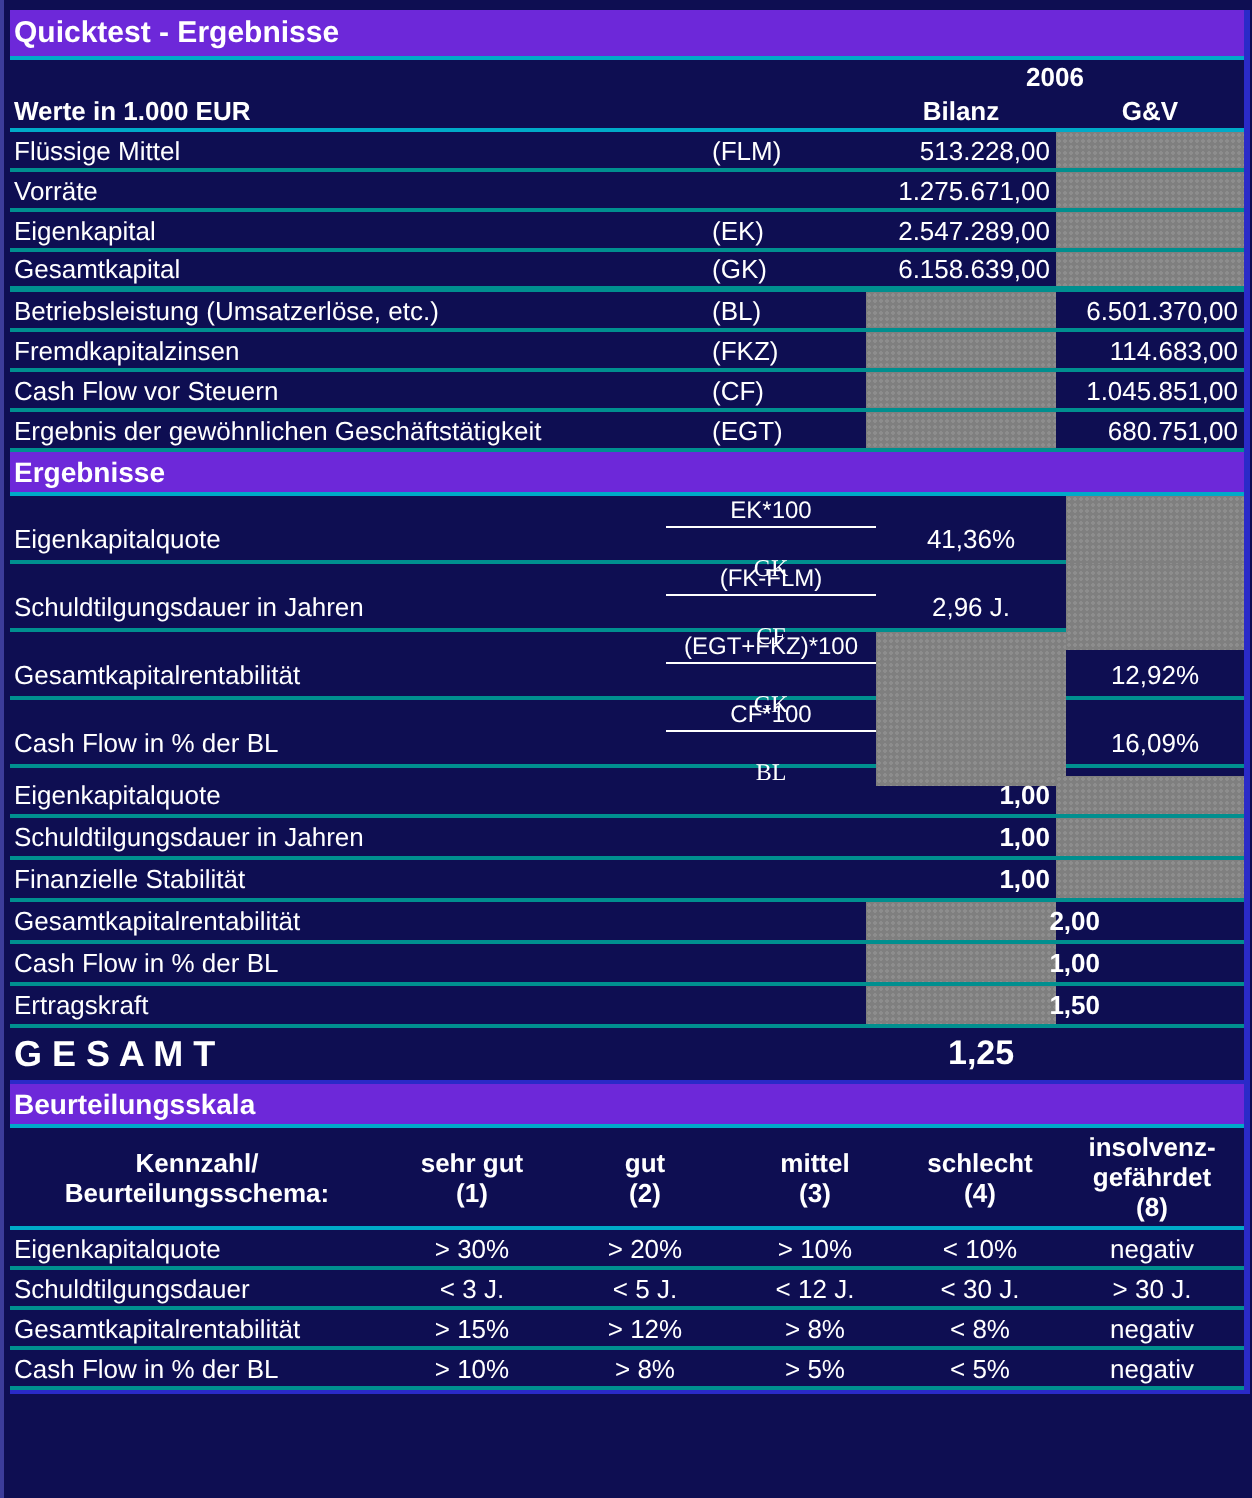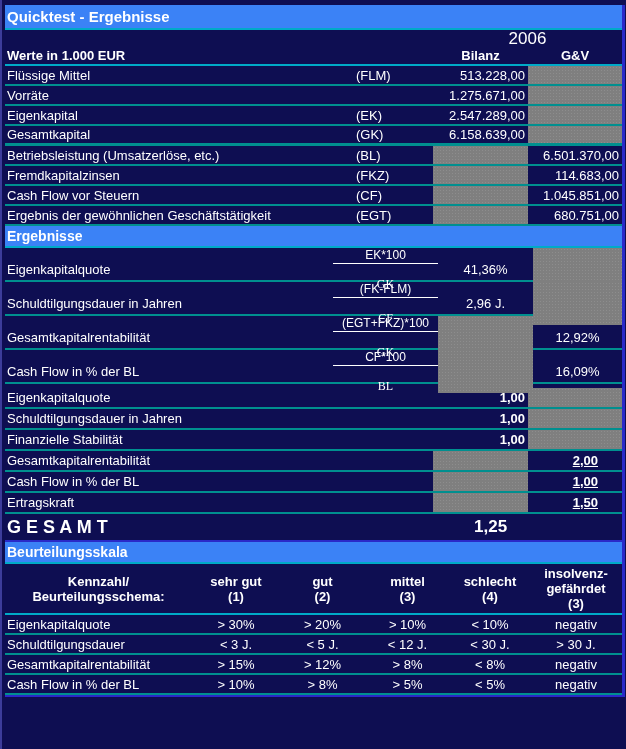--- a/index.html
+++ b/index.html
@@ -1,27 +1,27 @@
 <!DOCTYPE html>
 <html><head>
 <meta charset="utf-8">
 <style>
   html,body{margin:0;padding:0;background:#0e0e52;}
   body{width:626px;height:749px;overflow:hidden;
        font-family:"Liberation Sans","DejaVu Sans",sans-serif;
        color:#ffffff;-webkit-font-smoothing:none;}
   .sheet{width:617px;margin:5px 0 0 5px;border-right:3px solid #2a2ac8;
          border-bottom:0;position:relative;}
-  .bar{background:#3b82f6;height:23px;line-height:23px;font-weight:bold;
+  .bar{background:#6d28d9;height:23px;line-height:23px;font-weight:bold;
        font-size:15px;padding-left:2px;border-bottom:2px solid #00aac8;
        box-sizing:content-box;}
   .bar.sub{font-size:14px;height:20px;line-height:20px;}
   
   .grid4{display:grid;grid-template-columns:351px 77px 95px 94px;}
-  .yearrow{height:17px;line-height:17px;font-size:17px;font-weight:normal;}
+  .yearrow{height:17px;line-height:17px;font-size:13px;font-weight:bold;}
   .yearrow .year{grid-column:3/5;text-align:center;}
   .colsrow{height:17px;line-height:17px;font-size:13px;font-weight:bold;
            border-bottom:2px solid #00aac8;box-sizing:content-box;}
   .row{height:20px;box-sizing:border-box;border-bottom:2px solid #008f8f;
        font-size:13px;align-items:center;}
   .row .lbl{padding-left:2px;white-space:nowrap;overflow:hidden;}
   .ctr{text-align:center;}
   .gray{background-color:#7f7f7f;
         background-image:radial-gradient(#8d8d8d 1px, rgba(0,0,0,0) 1px);
         background-size:3px 3px;height:100%;}
@@ -33,21 +33,21 @@
   .frow{height:34px;box-sizing:border-box;border-bottom:2px solid #008f8f;
         font-size:13px;align-items:center;}
   .frac{width:96px;margin:0 auto;text-align:center;font-size:12px;line-height:14px;}
   .frac .top{display:block;border-bottom:1px solid #ffffff;padding-bottom:1px;}
   .frac .bot{display:block;padding-top:13px;font-family:Liberation Serif, serif;}
   
   .rgrid{display:grid;grid-template-columns:428px 95px 94px;}
   .rrow{height:21px;box-sizing:border-box;border-bottom:2px solid #008f8f;
         font-size:13px;align-items:center;}
   .rrow .val{font-weight:bold;}
-  .rrow .val.gv{padding-right:24px;text-decoration:underline;}
+  .rrow .val.gv{padding-right:72px;}
   .bold{font-weight:normal;}
   
   .totalrow{height:28px;box-sizing:border-box;border-bottom:2px solid #2a2ac8;
             display:grid;grid-template-columns:428px 189px;align-items:center;gap:37px;}
   .totalrow .tl{font-size:18px;font-weight:bold;padding-left:2px;}
   .totalrow .tv{font-size:17px;font-weight:bold;padding-left:4px;}
   
   .sgrid{display:grid;grid-template-columns:187px 88px 85px 85px 80px 92px;}
   .shead{height:51px;box-sizing:border-box;border-bottom:2px solid #00aac8;
          font-size:13px;font-weight:bold;align-items:center;}
@@ -212,21 +212,21 @@
     <div>sehr gut
 (1)</div>
     <div>gut
 (2)</div>
     <div>mittel
 (3)</div>
     <div>schlecht
 (4)</div>
     <div>insolvenz-
 gefährdet
-(3)</div>
+(8)</div>
   </div>
 
   <div class="sgrid srow">
     <div class="lbl">Eigenkapitalquote</div>
     <div class="ctr">&gt; 30%</div>
     <div class="ctr">&gt; 20%</div>
     <div class="ctr">&gt; 10%</div>
     <div class="ctr">&lt; 10%</div>
     <div class="ctr">negativ</div>
   </div>

